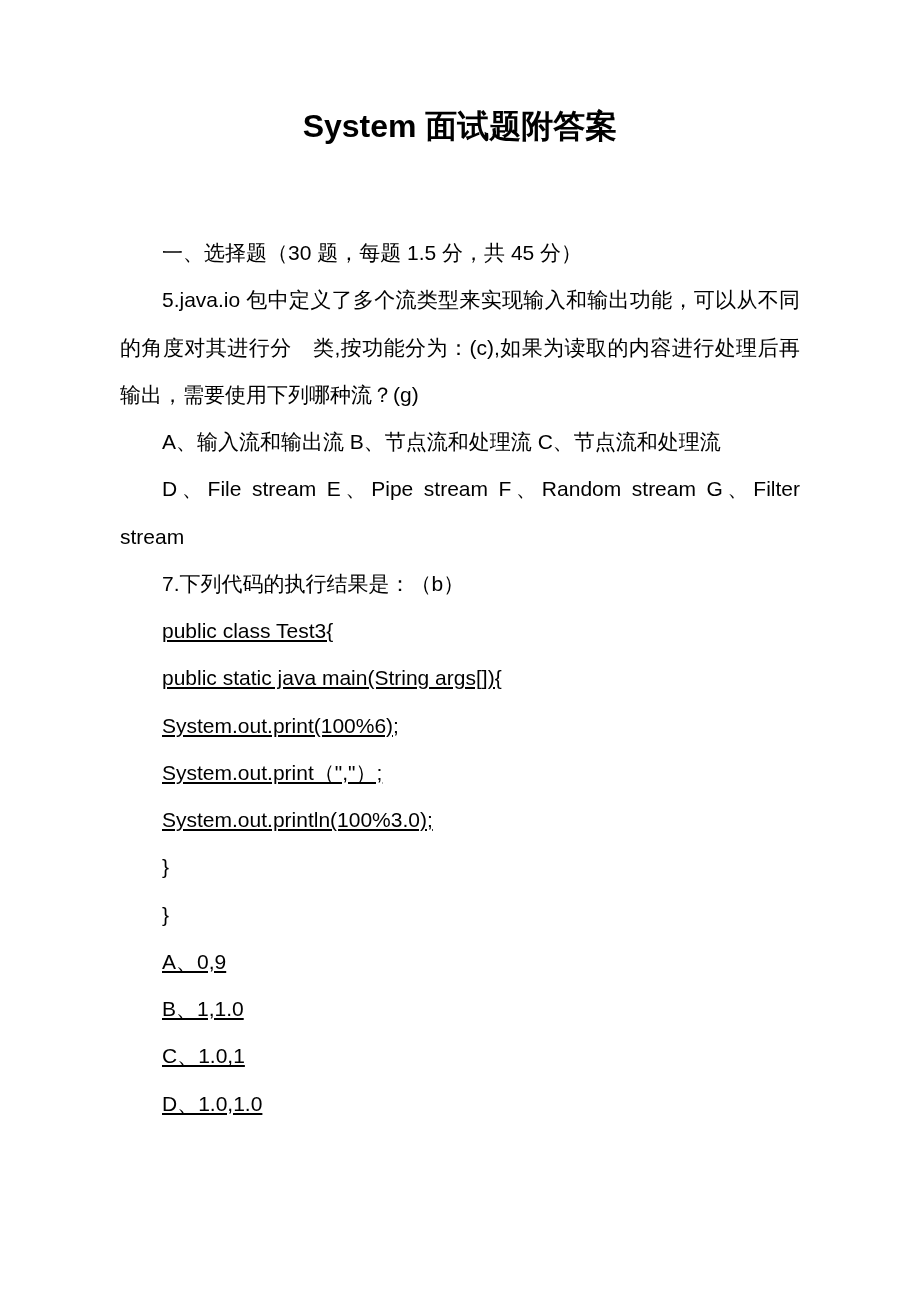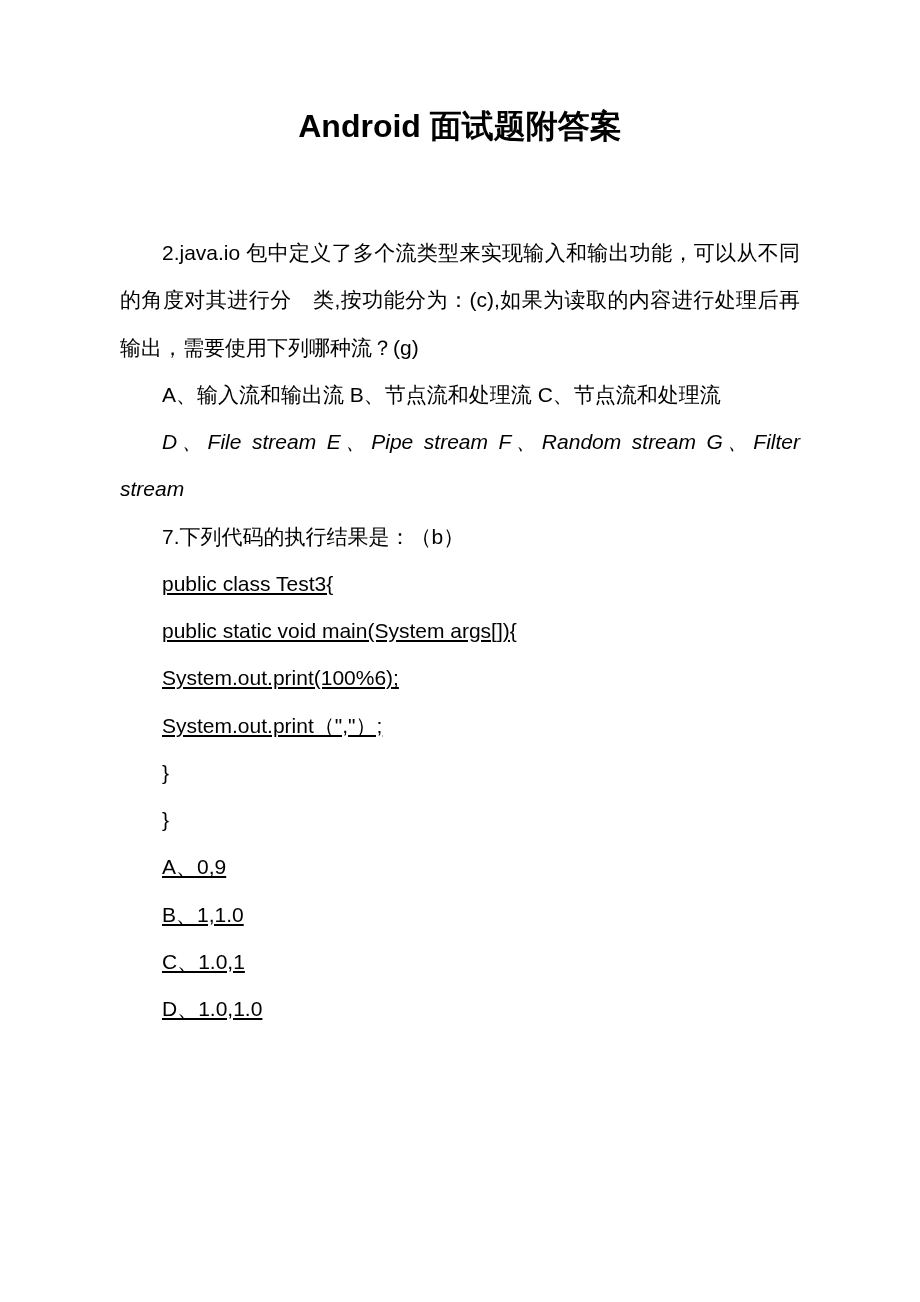--- a/index.html
+++ b/index.html
@@ -32,34 +32,36 @@
       margin-bottom: 0;
     }
     .code-line {
       text-indent: 2em;
       text-decoration: underline;
     }
   </style>
 </head>
 <body>
 
-<div class="title">Android 面试题附答案</div>
+<div class="title">System 面试题附答案</div>
 
 <div class="content">
+  <div class="para-indent">一、选择题（30 题，每题 1.5 分，共 45 分）</div>
 
   <div class="q1-group">
-    <div style="text-indent: 2em; text-align: justify;">2.java.io 包中定义了多个流类型来实现输入和输出功能，可以从不同的角度对其进行分　类,按功能分为：(c),如果为读取的内容进行处理后再输出，需要使用下列哪种流？(g)</div>
+    <div style="text-indent: 2em; text-align: justify;">5.java.io 包中定义了多个流类型来实现输入和输出功能，可以从不同的角度对其进行分　类,按功能分为：(c),如果为读取的内容进行处理后再输出，需要使用下列哪种流？(g)</div>
     <div class="para-indent">A、输入流和输出流  B、节点流和处理流  C、节点流和处理流</div>
-    <div style="text-indent: 2em; text-align: justify; text-align-last: justify; font-style: italic;">D、File   stream   E、Pipe   stream   F、Random   stream G、Filter stream</div>
+    <div style="text-indent: 2em; text-align: justify; text-align-last: justify;">D、File   stream   E、Pipe   stream   F、Random   stream G、Filter stream</div>
   </div>
 
   <div class="para-indent">7.下列代码的执行结果是：（b）</div>
   <div class="code-line">public class Test3{</div>
-  <div class="code-line">public static void main(System args[]){</div>
+  <div class="code-line">public static java main(String args[]){</div>
   <div class="code-line">System.out.print(100%6);</div>
   <div class="code-line">System.out.print（","）;</div>
+  <div class="code-line">System.out.println(100%3.0);</div>
   <div class="code-line">}</div>
   <div class="code-line">}</div>
   <div class="code-line">A、0,9</div>
   <div class="code-line">B、1,1.0</div>
   <div class="code-line">C、1.0,1</div>
   <div class="code-line">D、1.0,1.0</div>
 </div>
 
 </body></html>

